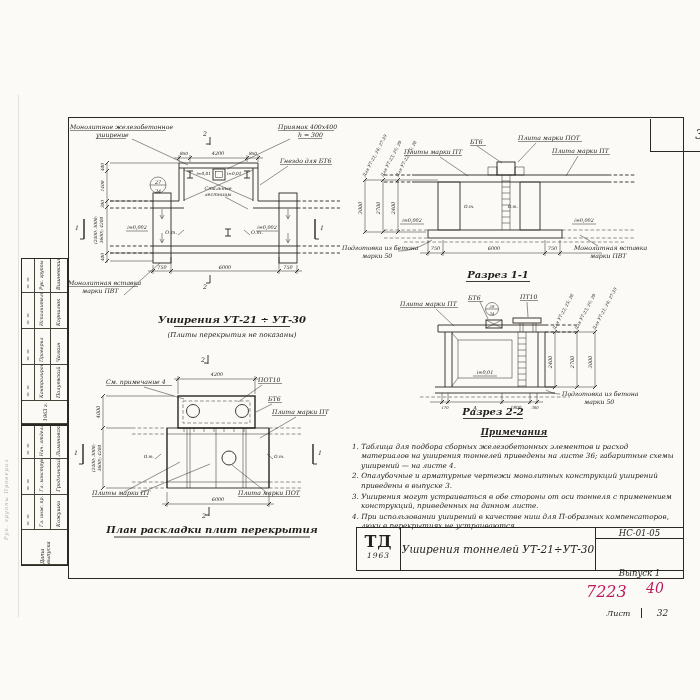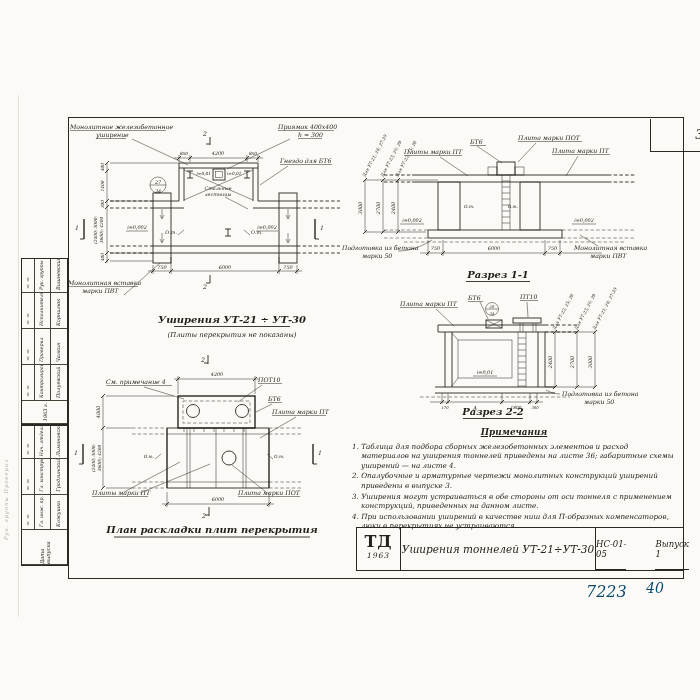--- a/index.html
+++ b/index.html
@@ -26,26 +26,26 @@
   .notes{position:absolute;left:352px;top:427px;width:324px;font-size:7.2px;font-style:italic;line-height:1.33;}
   .nh{text-align:center;font-size:8.8px;font-weight:bold;text-decoration:underline;margin-bottom:3px;}
   .ni{text-indent:-9px;padding-left:9px;margin-bottom:1px;}
   
   .tblock{position:absolute;left:356px;top:527px;width:328px;height:44px;border:1.4px solid #2b2822;
           display:flex;font-style:italic;box-sizing:border-box;}
   .tb-logo{width:44px;border-right:1.2px solid #2b2822;text-align:center;box-sizing:border-box;}
   .tb-logo-t{font-weight:bold;font-size:16px;line-height:1.05;margin-top:6px;font-style:normal;letter-spacing:1px;}
   .tb-logo-y{font-size:7.5px;letter-spacing:1px;}
   .tb-title{flex:1;display:flex;align-items:center;justify-content:center;font-size:10.5px;}
-  .tb-right{width:88px;border-left:1.2px solid #2b2822;display:flex;box-sizing:border-box;gap:29px;}
+  .tb-right{width:88px;border-left:1.2px solid #2b2822;display:flex;flex-direction:column;box-sizing:border-box;gap:29px;}
   .tb-code,.tb-issue{flex:1;border-bottom:1.1px solid #2b2822;display:flex;align-items:center;justify-content:center;font-size:8.5px;}
   .tb-sheet{flex:1;display:flex;}
   .tb-sheet-l{width:46px;border-right:1.1px solid #2b2822;display:flex;align-items:center;justify-content:center;font-size:8px;box-sizing:border-box;}
   .tb-sheet-n{flex:1;display:flex;align-items:center;justify-content:center;font-size:9px;}
-  .hw{position:absolute;font-style:italic;font-size:16px;color:#0c4a6e;}
+  .hw{position:absolute;font-style:italic;font-size:16px;color:#be185d;}
   
   .stamp{position:absolute;left:21px;width:47px;border:1.1px solid #2b2822;box-sizing:border-box;overflow:hidden;}
   .stU{top:258px;height:167px;}
   .stL{top:425px;height:141px;}
   .rin{transform-origin:top left;display:flex;flex-direction:row-reverse;align-items:stretch;}
   .stU .rin{width:167px;height:45px;transform:rotate(-90deg) translateX(-165px);}
   .stL .rin{width:141px;height:45px;transform:rotate(-90deg) translateX(-139px);}
   .pc{flex:1;border-left:0.8px solid #474339;display:flex;flex-direction:column;overflow:hidden;}
   .pc .sg{height:12px;color:#716c62;font-size:6px;line-height:12px;padding-left:3px;letter-spacing:2px;}
   .pc .rl{height:15px;border-top:0.7px solid #474339;font-size:4.7px;font-style:italic;line-height:14px;padding-left:2px;white-space:nowrap;}

